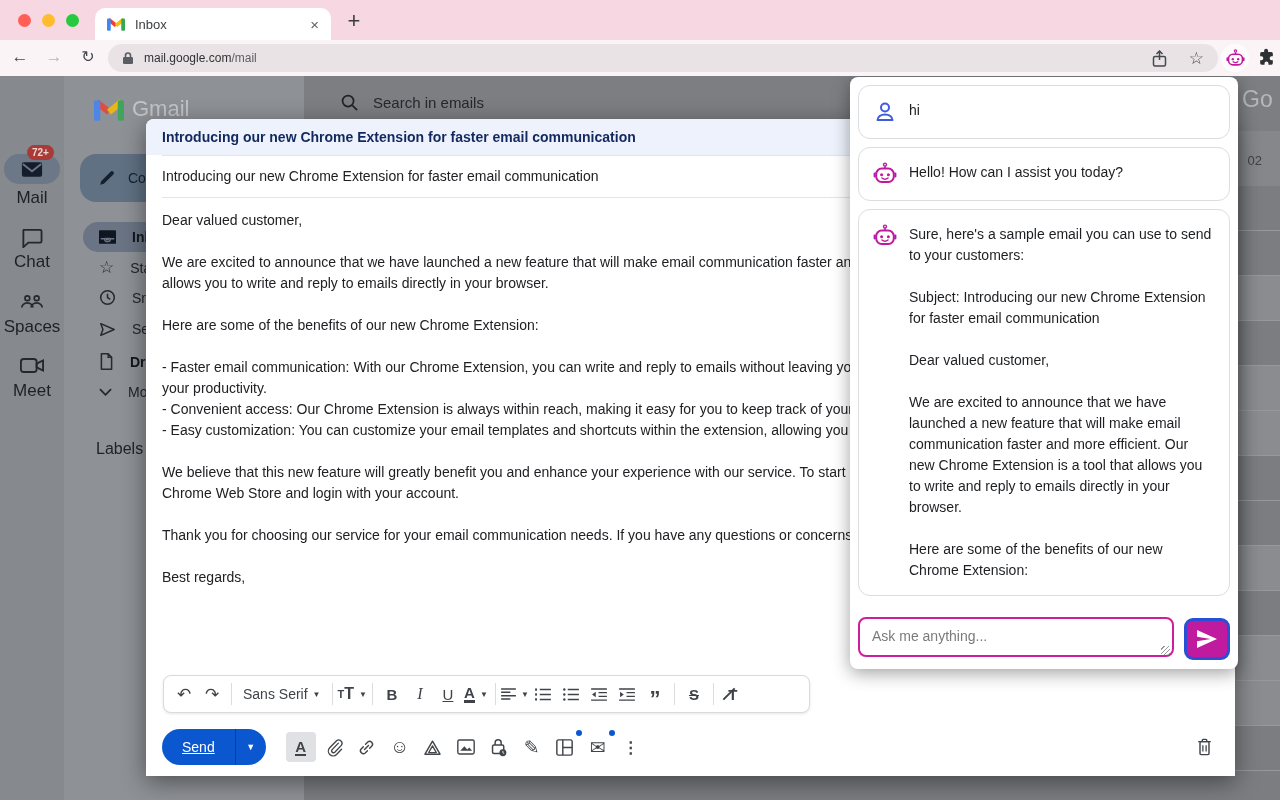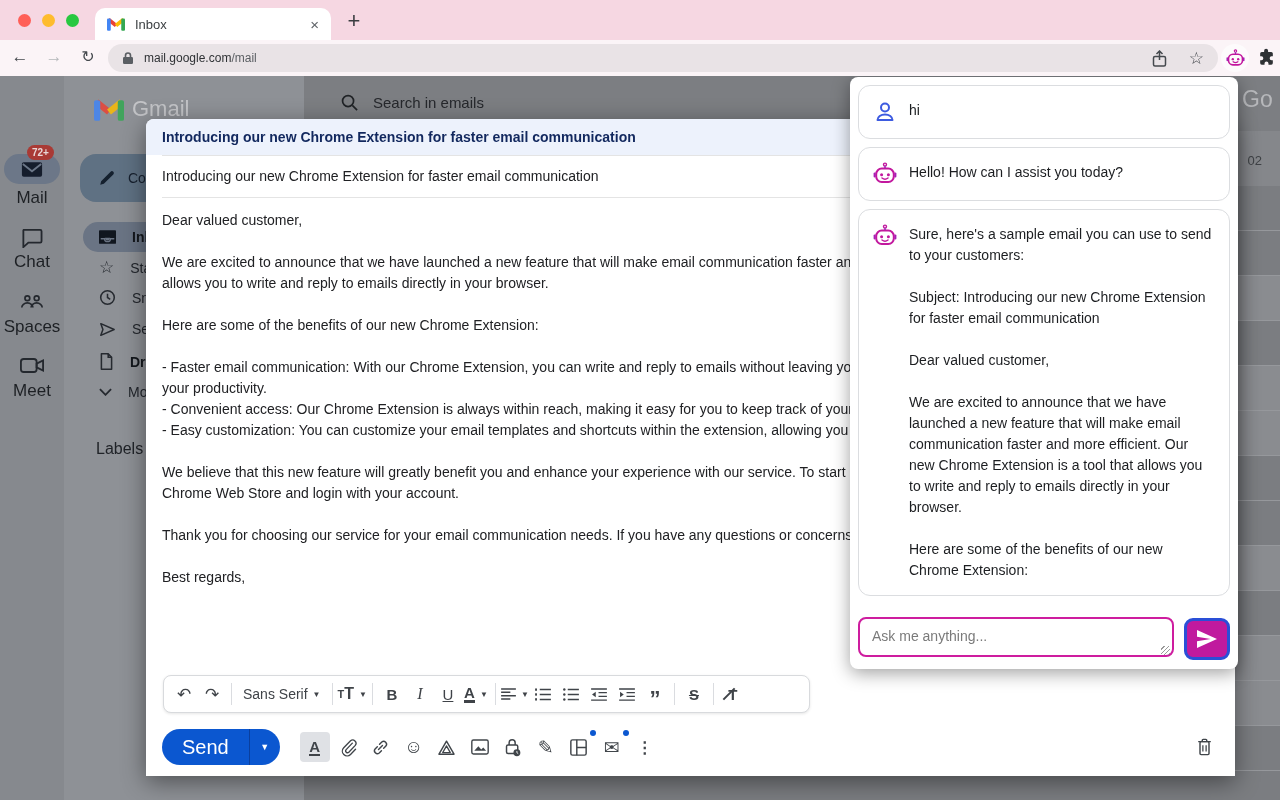--- a/index.html
+++ b/index.html
@@ -95,21 +95,21 @@
   .fb-strike { text-decoration:line-through; font-weight:bold; }
   .fb-quote { font-size:22px; font-weight:bold; line-height:10px; margin-top:10px; }
   .fb-clear { position:relative; font-weight:bold; }
   .fb-clear i { position:absolute; left:2px; top:13px; width:16px; height:2px; background:#3f4348;
     transform:rotate(-45deg); }
 
   .send-row { position:absolute; left:16px; top:606px; right:16px; height:44px;
     display:flex; align-items:center; }
   .send-btn { height:36px; border-radius:18px; background:#0b57d0; color:#fff; display:flex;
     align-items:center; overflow:hidden; }
-  .send-main { padding:0 20px; font-size:20px; font-weight:500; }
+  .send-main { padding:0 20px; font-size:14px; font-weight:500;text-decoration:underline; }
   .send-sep { width:1px; height:36px; background:#0a3f9e; }
   .send-caret { width:30px; text-align:center; font-size:9px; }
   .sr-ico { position:relative; width:30px; height:30px; display:flex; align-items:center;
     justify-content:center; color:#40454a; margin-left:3px; }
   .sr-ico.first { margin-left:20px; }
   .sr-ico.active { background:#dfe1e5; border-radius:4px; }
   .sr-a { font-size:15px; font-weight:bold; border-bottom:2px solid #3f4348; line-height:15px; }
   .blue-dot { position:absolute; top:-2px; right:-2px; width:6px; height:6px; border-radius:3px; background:#0b57d0; }
   .sr-glyph { font-size:19px; }
   .sr-more { font-size:16px; font-weight:bold; }

